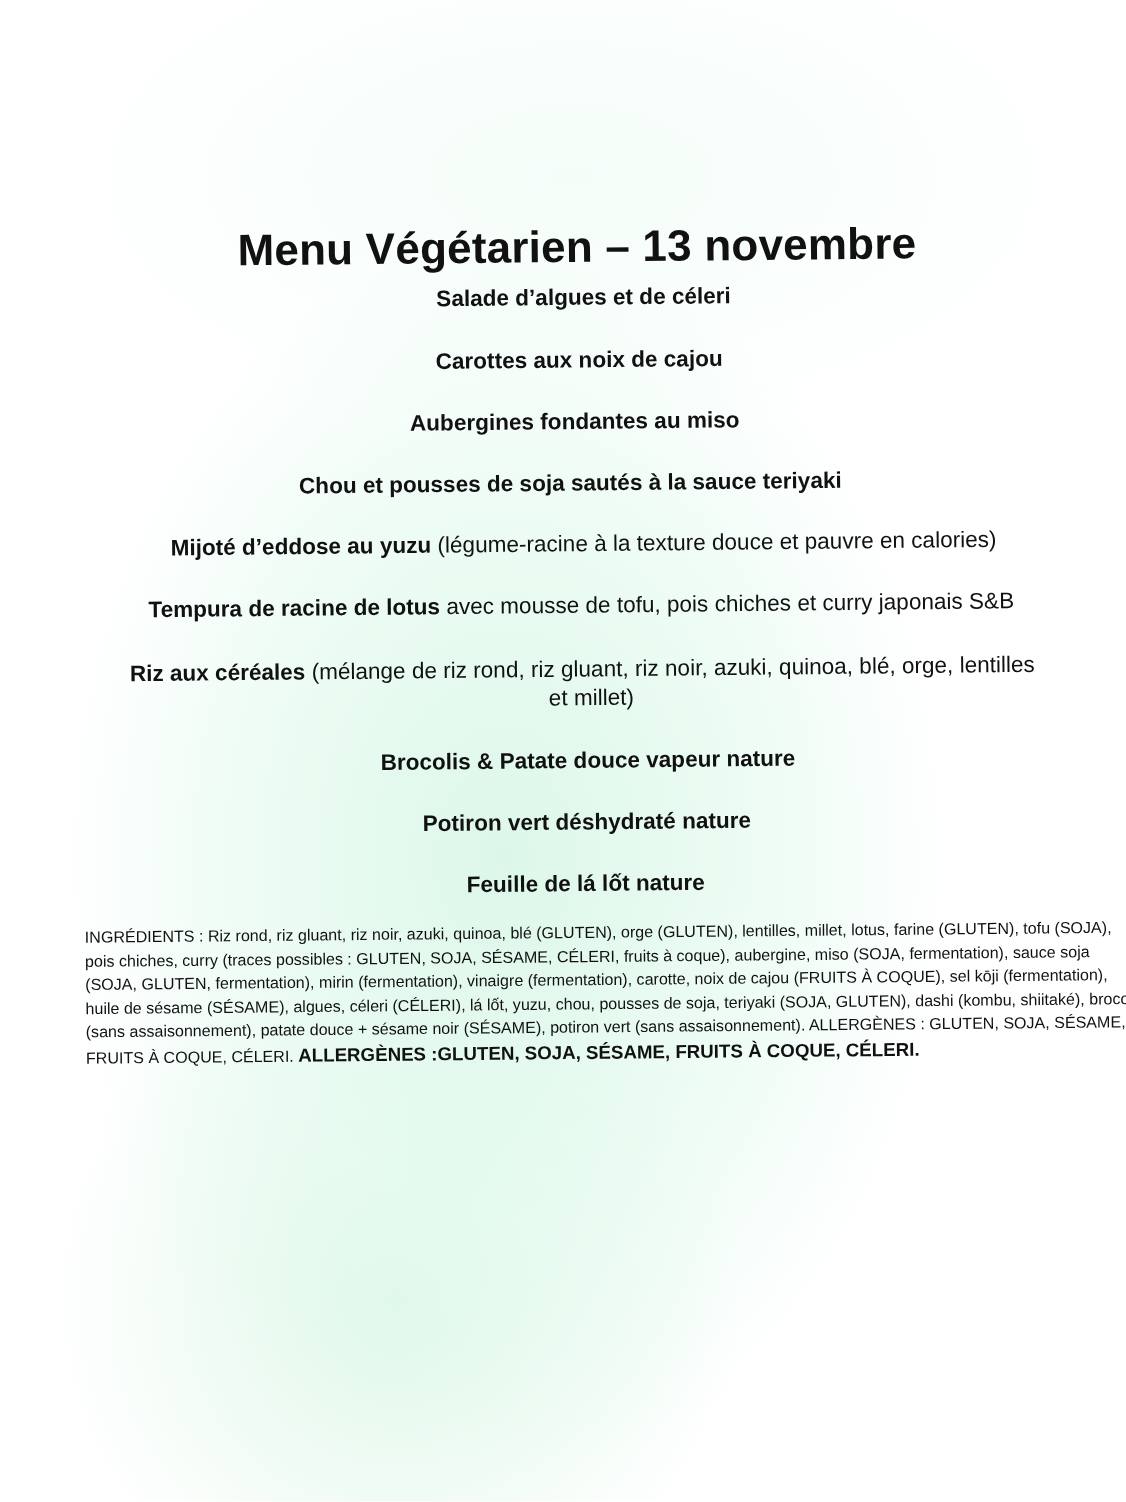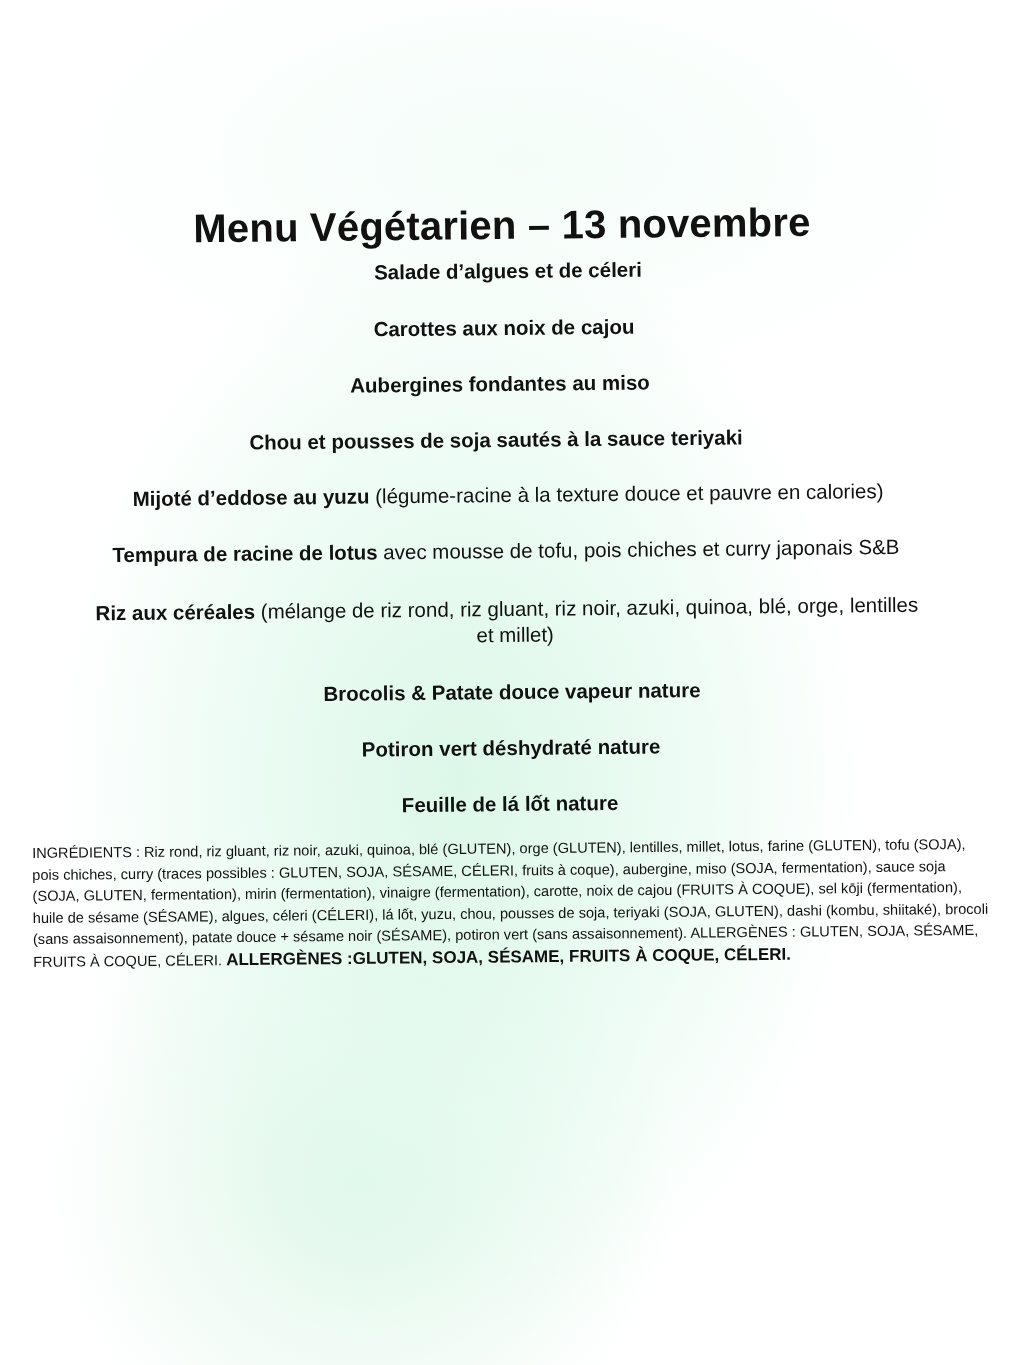--- a/index.html
+++ b/index.html
@@ -9,21 +9,21 @@
       font-family: "Liberation Sans", sans-serif;
       color: #111;
     }
     .tint {
       position: absolute; inset: 0; pointer-events: none;
       background:
         radial-gradient(ellipse 520px 720px at 460px 780px, rgba(214,246,228,0.85) 0%, rgba(226,250,238,0.6) 45%, rgba(255,255,255,0) 78%),
         radial-gradient(ellipse 420px 420px at 360px 1180px, rgba(210,244,224,0.7) 0%, rgba(255,255,255,0) 75%),
         radial-gradient(ellipse 600px 300px at 520px 160px, rgba(236,252,244,0.6) 0%, rgba(255,255,255,0) 80%);
     }
-    .page { position: absolute; inset: 0; }
+    .page { position: absolute; inset: 0; margin-left: 45px; }
     .title {
       position: absolute; left: 0; right: 0; top: 176px;
       text-align: center; font-weight: bold; font-size: 40px;
       letter-spacing: 0.2px; transform: rotate(-0.6deg);
       padding-left: 0; margin-left: -20px;
     }
     .dish {
       position: absolute; left: 0; right: 0; text-align: center;
       font-size: 20.5px; transform: rotate(-0.6deg);
     }

